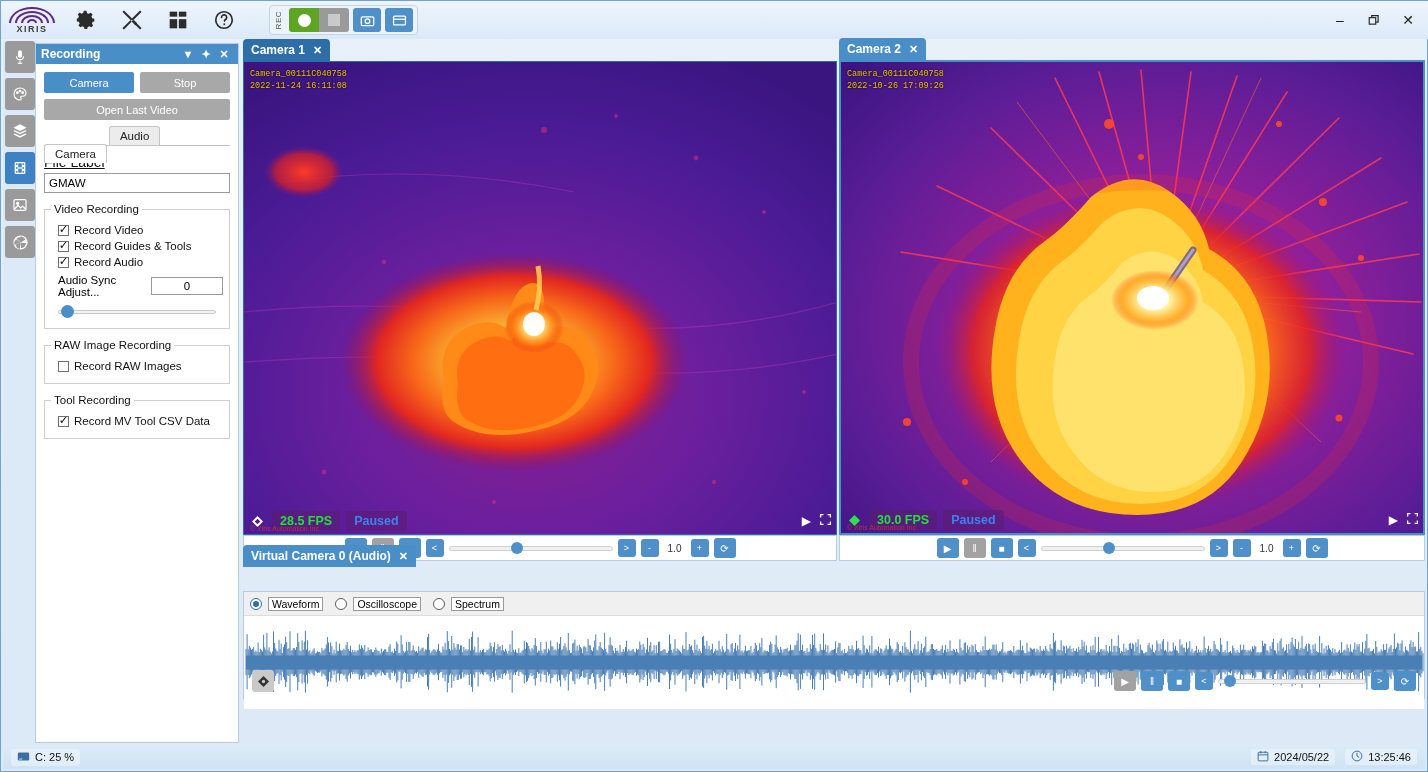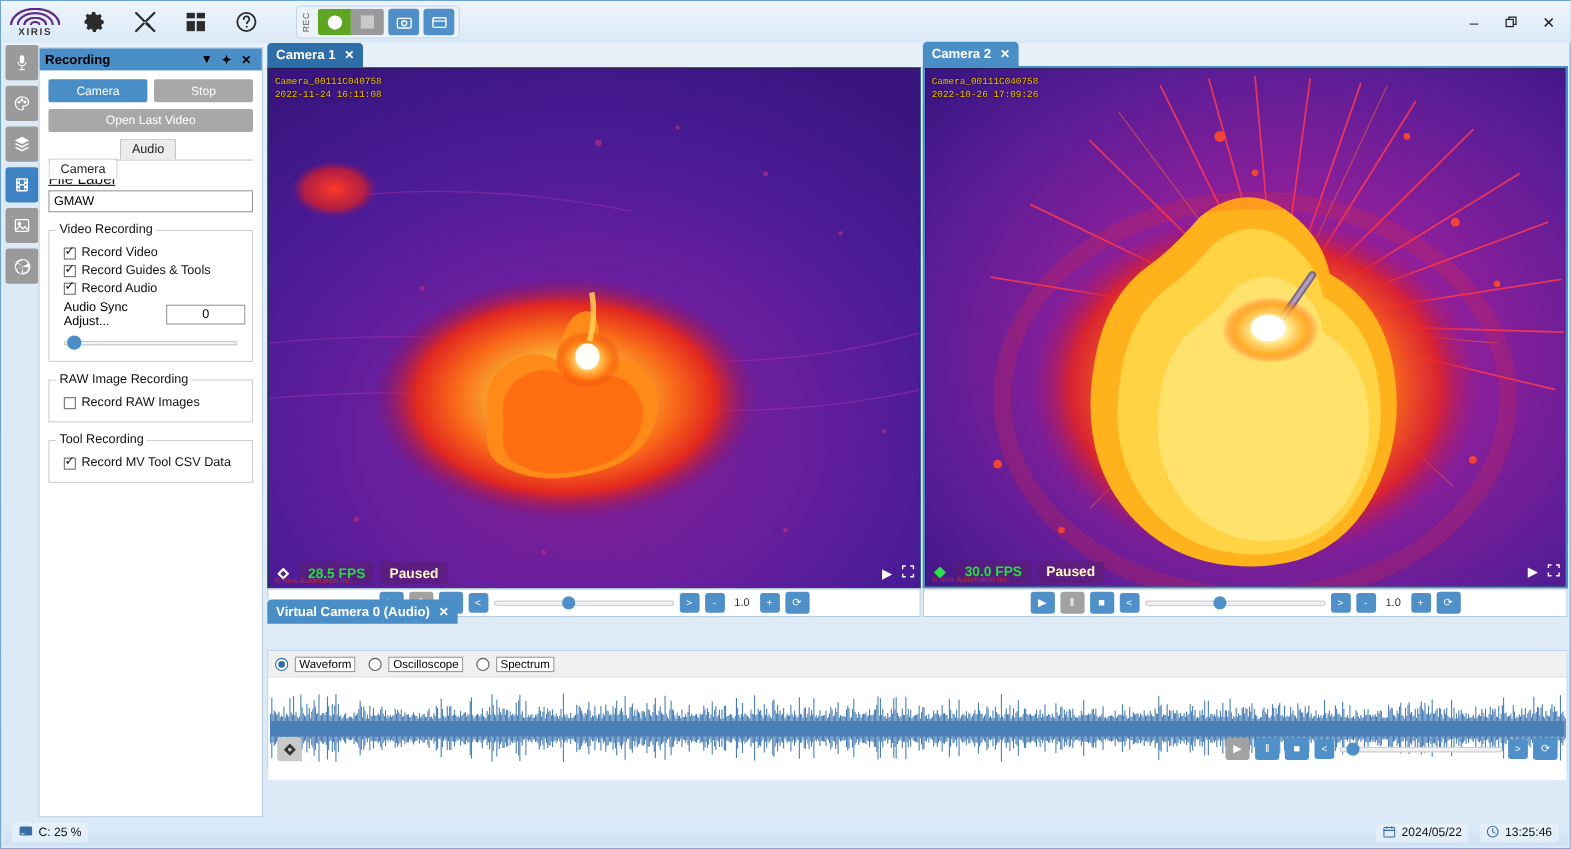--- a/index.html
+++ b/index.html
@@ -80,21 +80,21 @@
     cursor:pointer;
   }
   .rail-btn.active { background: #3f82c4; }
 
   
   .panel {
     position:absolute; left: 34px; top: 42px; width: 204px; height: 700px;
     background: #fff; border: 1px solid #b6cde0;
   }
   .panel-head {
-    height: 20px; background: #4a8ec8; color: #000000;
+    height: 20px; background: #4a8ec8; color: #ffffff;
     display:flex; align-items:center; padding: 0 5px;
     font-size: 12px; font-weight: bold;
   }
   .panel-head .t { flex: 1; }
   .panel-head .hb { width: 18px; text-align:center; cursor:pointer; font-size: 11px;}
   .panel-body { padding: 8px; }
   .btn-row { display:flex; gap: 6px; margin-bottom: 6px; }
   .pbtn {
     flex: 1; height: 21px; border-radius: 2px; font-size: 11px;
     color: #fff; display:flex; align-items:center; justify-content:center;
@@ -164,21 +164,21 @@
   }
   .cam-status {
     position:absolute; left: 0; right: 0; bottom: 0; height: 26px; z-index: 5;
     display:flex; align-items:center; padding: 0 4px; gap: 6px;
   }
   .st-chip {
     background: rgba(90,30,110,.55); border-radius: 3px; height: 20px;
     display:flex; align-items:center; padding: 0 8px;
   }
   .fps { color:#22e03a; font-weight: bold; font-size: 12.5px; }
-  .paused { color:#fef9c3; font-weight: bold; font-size: 12.5px; }
+  .paused { color:#3b82f6; font-weight: bold; font-size: 12.5px; }
   .st-dot { width: 18px; display:flex; align-items:center; justify-content:center; }
   .copyr {
     position:absolute; left: 6px; bottom: 2px; z-index: 6;
     font-size: 7px; color:#d03030; opacity:.85;
   }
   .cam-right-btns { margin-left:auto; display:flex; gap: 8px; align-items:center; }
   .glyph-btn { color:#fff; font-size: 12px; cursor:pointer; }
 
   .cam-ctrlbar {
     position:absolute; background:#fff; border:1px solid #b6cde0;

